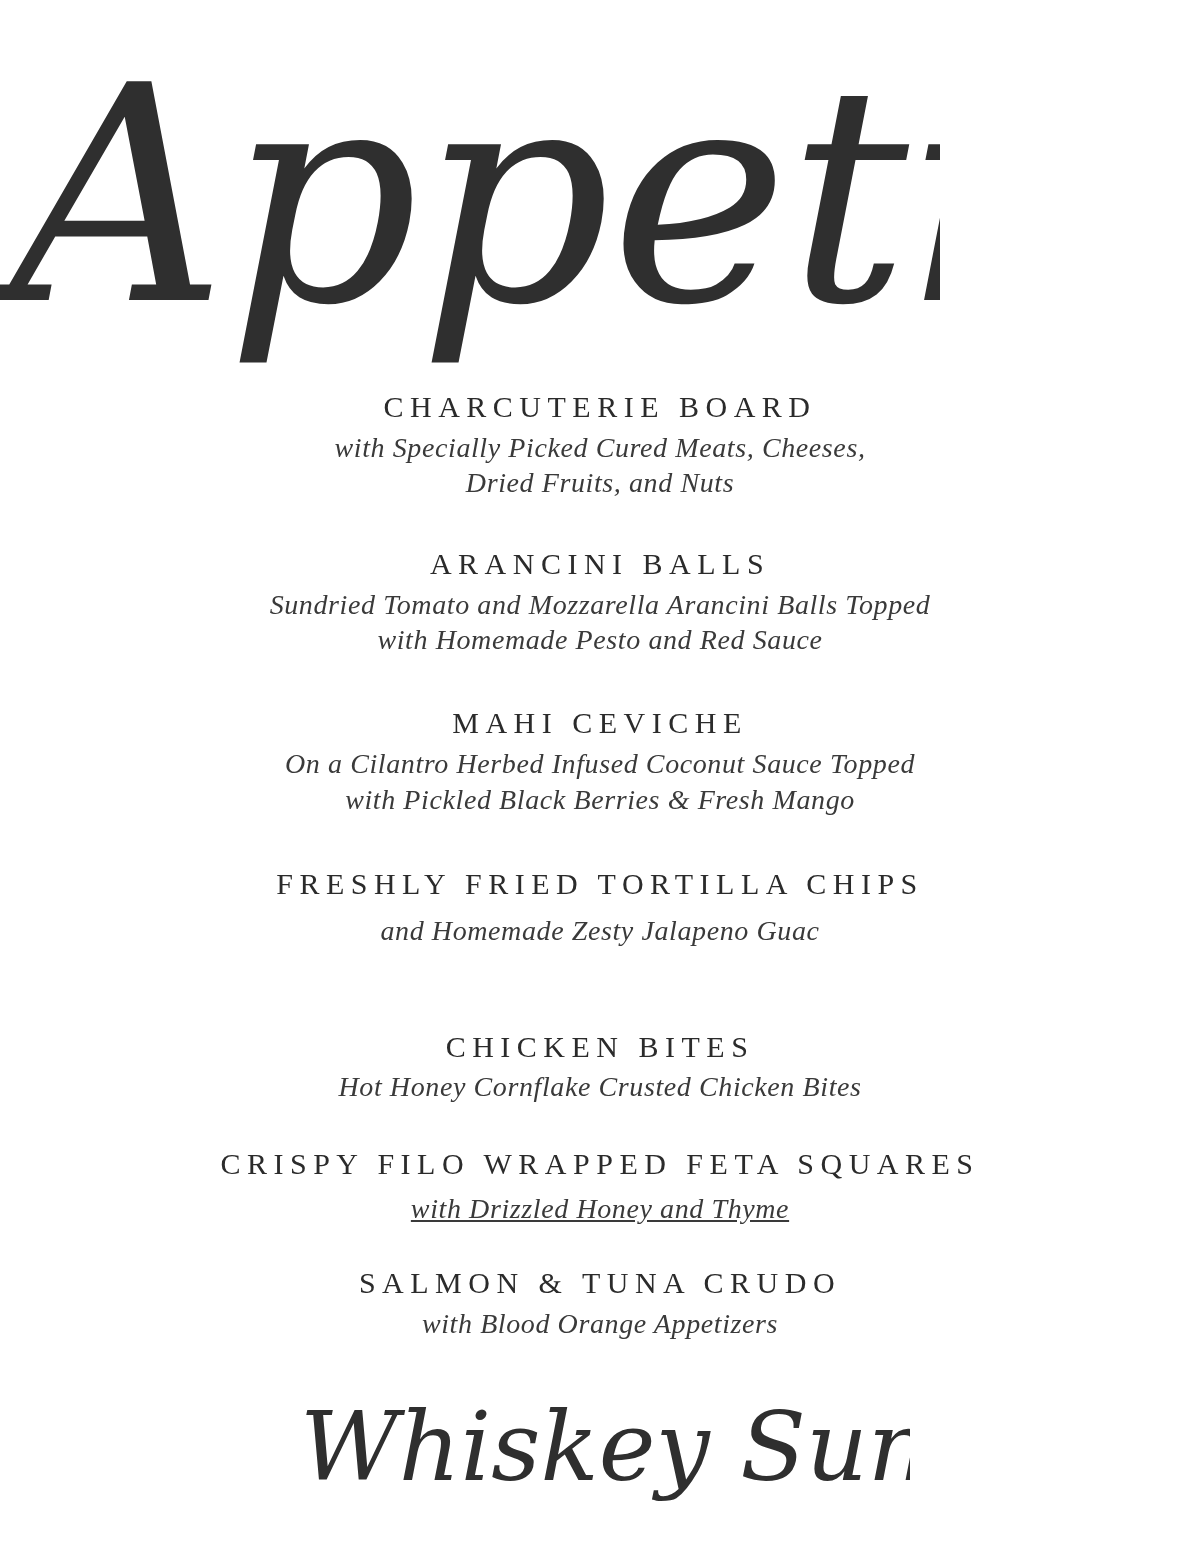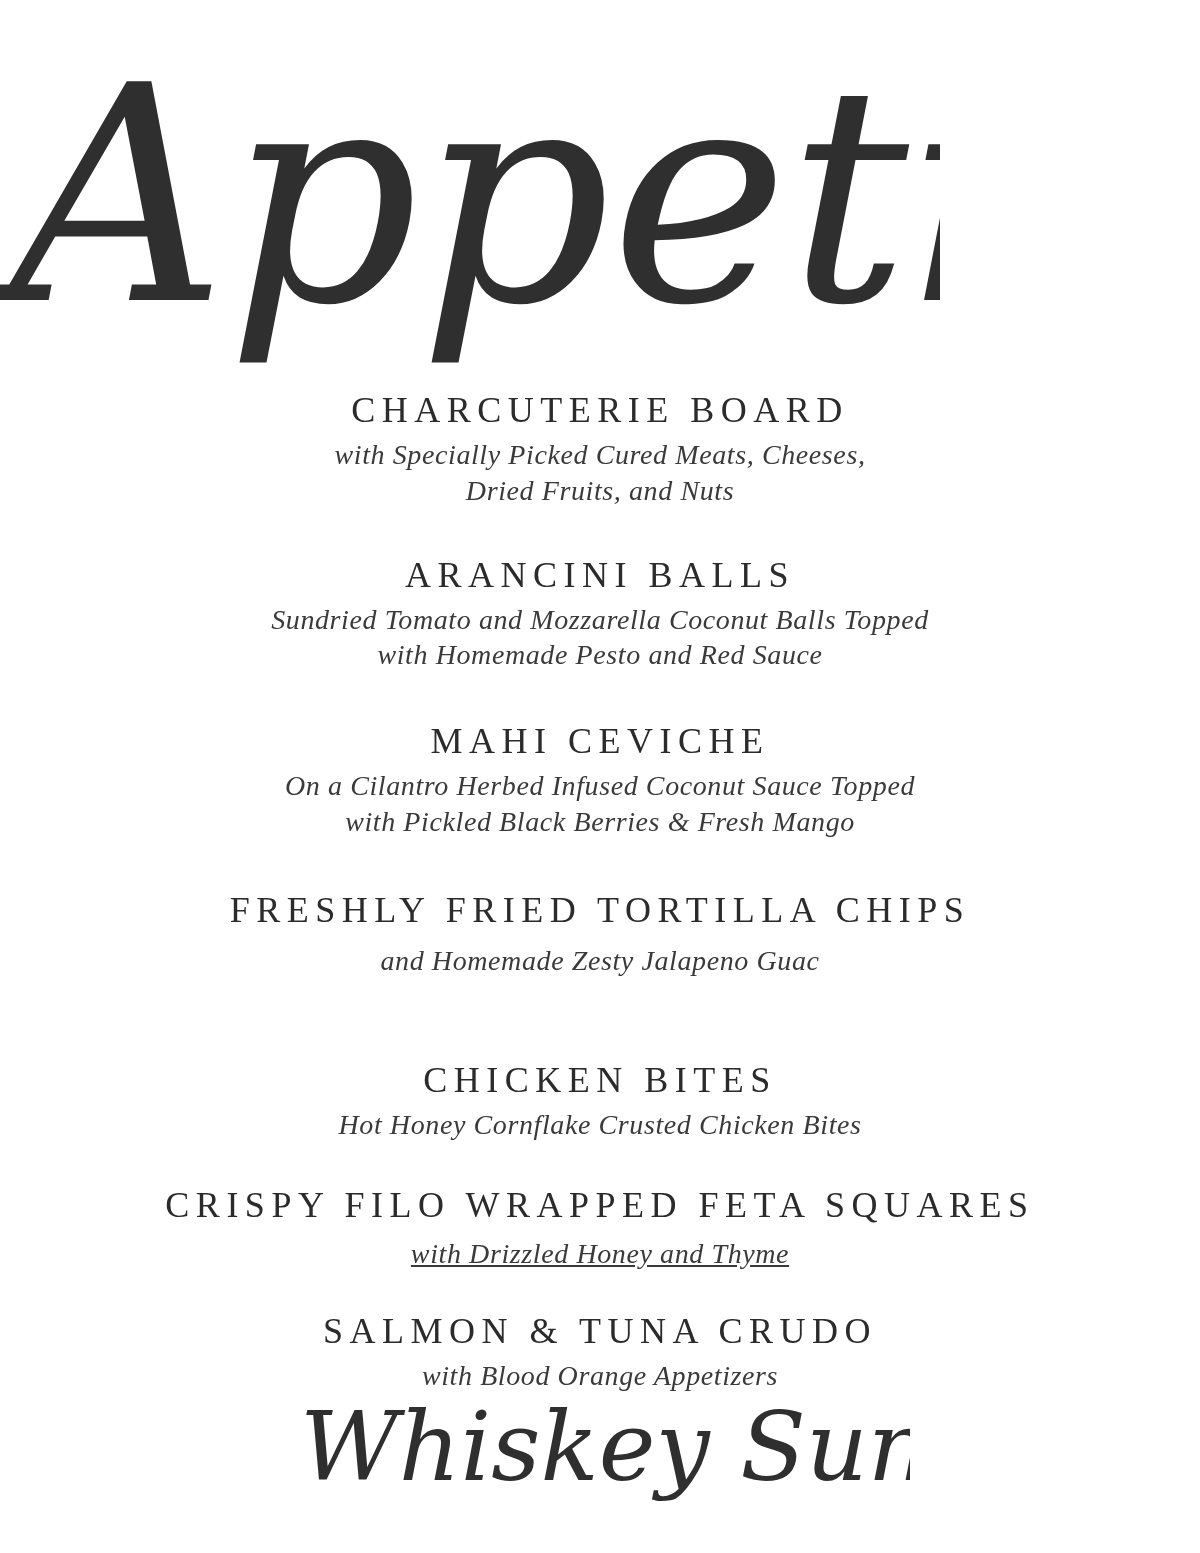--- a/index.html
+++ b/index.html
@@ -47,21 +47,21 @@
     text-align: center;
   }
   .menu-item {
     margin-bottom: 40px;
   }
   .menu-item:last-child {
     margin-bottom: 4px;
   }
   .item-name {
     font-family: "Liberation Serif", serif;
-    font-size: 36px;
+    font-size: 30px;
     letter-spacing: 6.5px;
     color: #2b2b2b;
     line-height: 1.25;
     margin: 0 auto 4px auto;
     white-space: pre-line;
     font-weight: 400;
   }
   .item-desc {
     font-family: "Liberation Serif", serif;
     font-style: italic;
@@ -119,21 +119,21 @@
   <div class="menu">
 
     <div class="menu-item i0">
       <div class="item-name">CHARCUTERIE BOARD</div>
       <div class="item-desc">with Specially Picked Cured Meats, Cheeses,
 Dried Fruits, and Nuts</div>
     </div>
 
     <div class="menu-item i1">
       <div class="item-name">ARANCINI BALLS</div>
-      <div class="item-desc">Sundried Tomato and Mozzarella Coconut Balls Topped
+      <div class="item-desc">Sundried Tomato and Mozzarella Arancini Balls Topped
 with Homemade Pesto and Red Sauce</div>
     </div>
 
     <div class="menu-item i2">
       <div class="item-name">MAHI CEVICHE</div>
       <div class="item-desc">On a Cilantro Herbed Infused Coconut Sauce Topped
 with Pickled Black Berries &amp; Fresh Mango</div>
     </div>
 
     <div class="menu-item i3">

